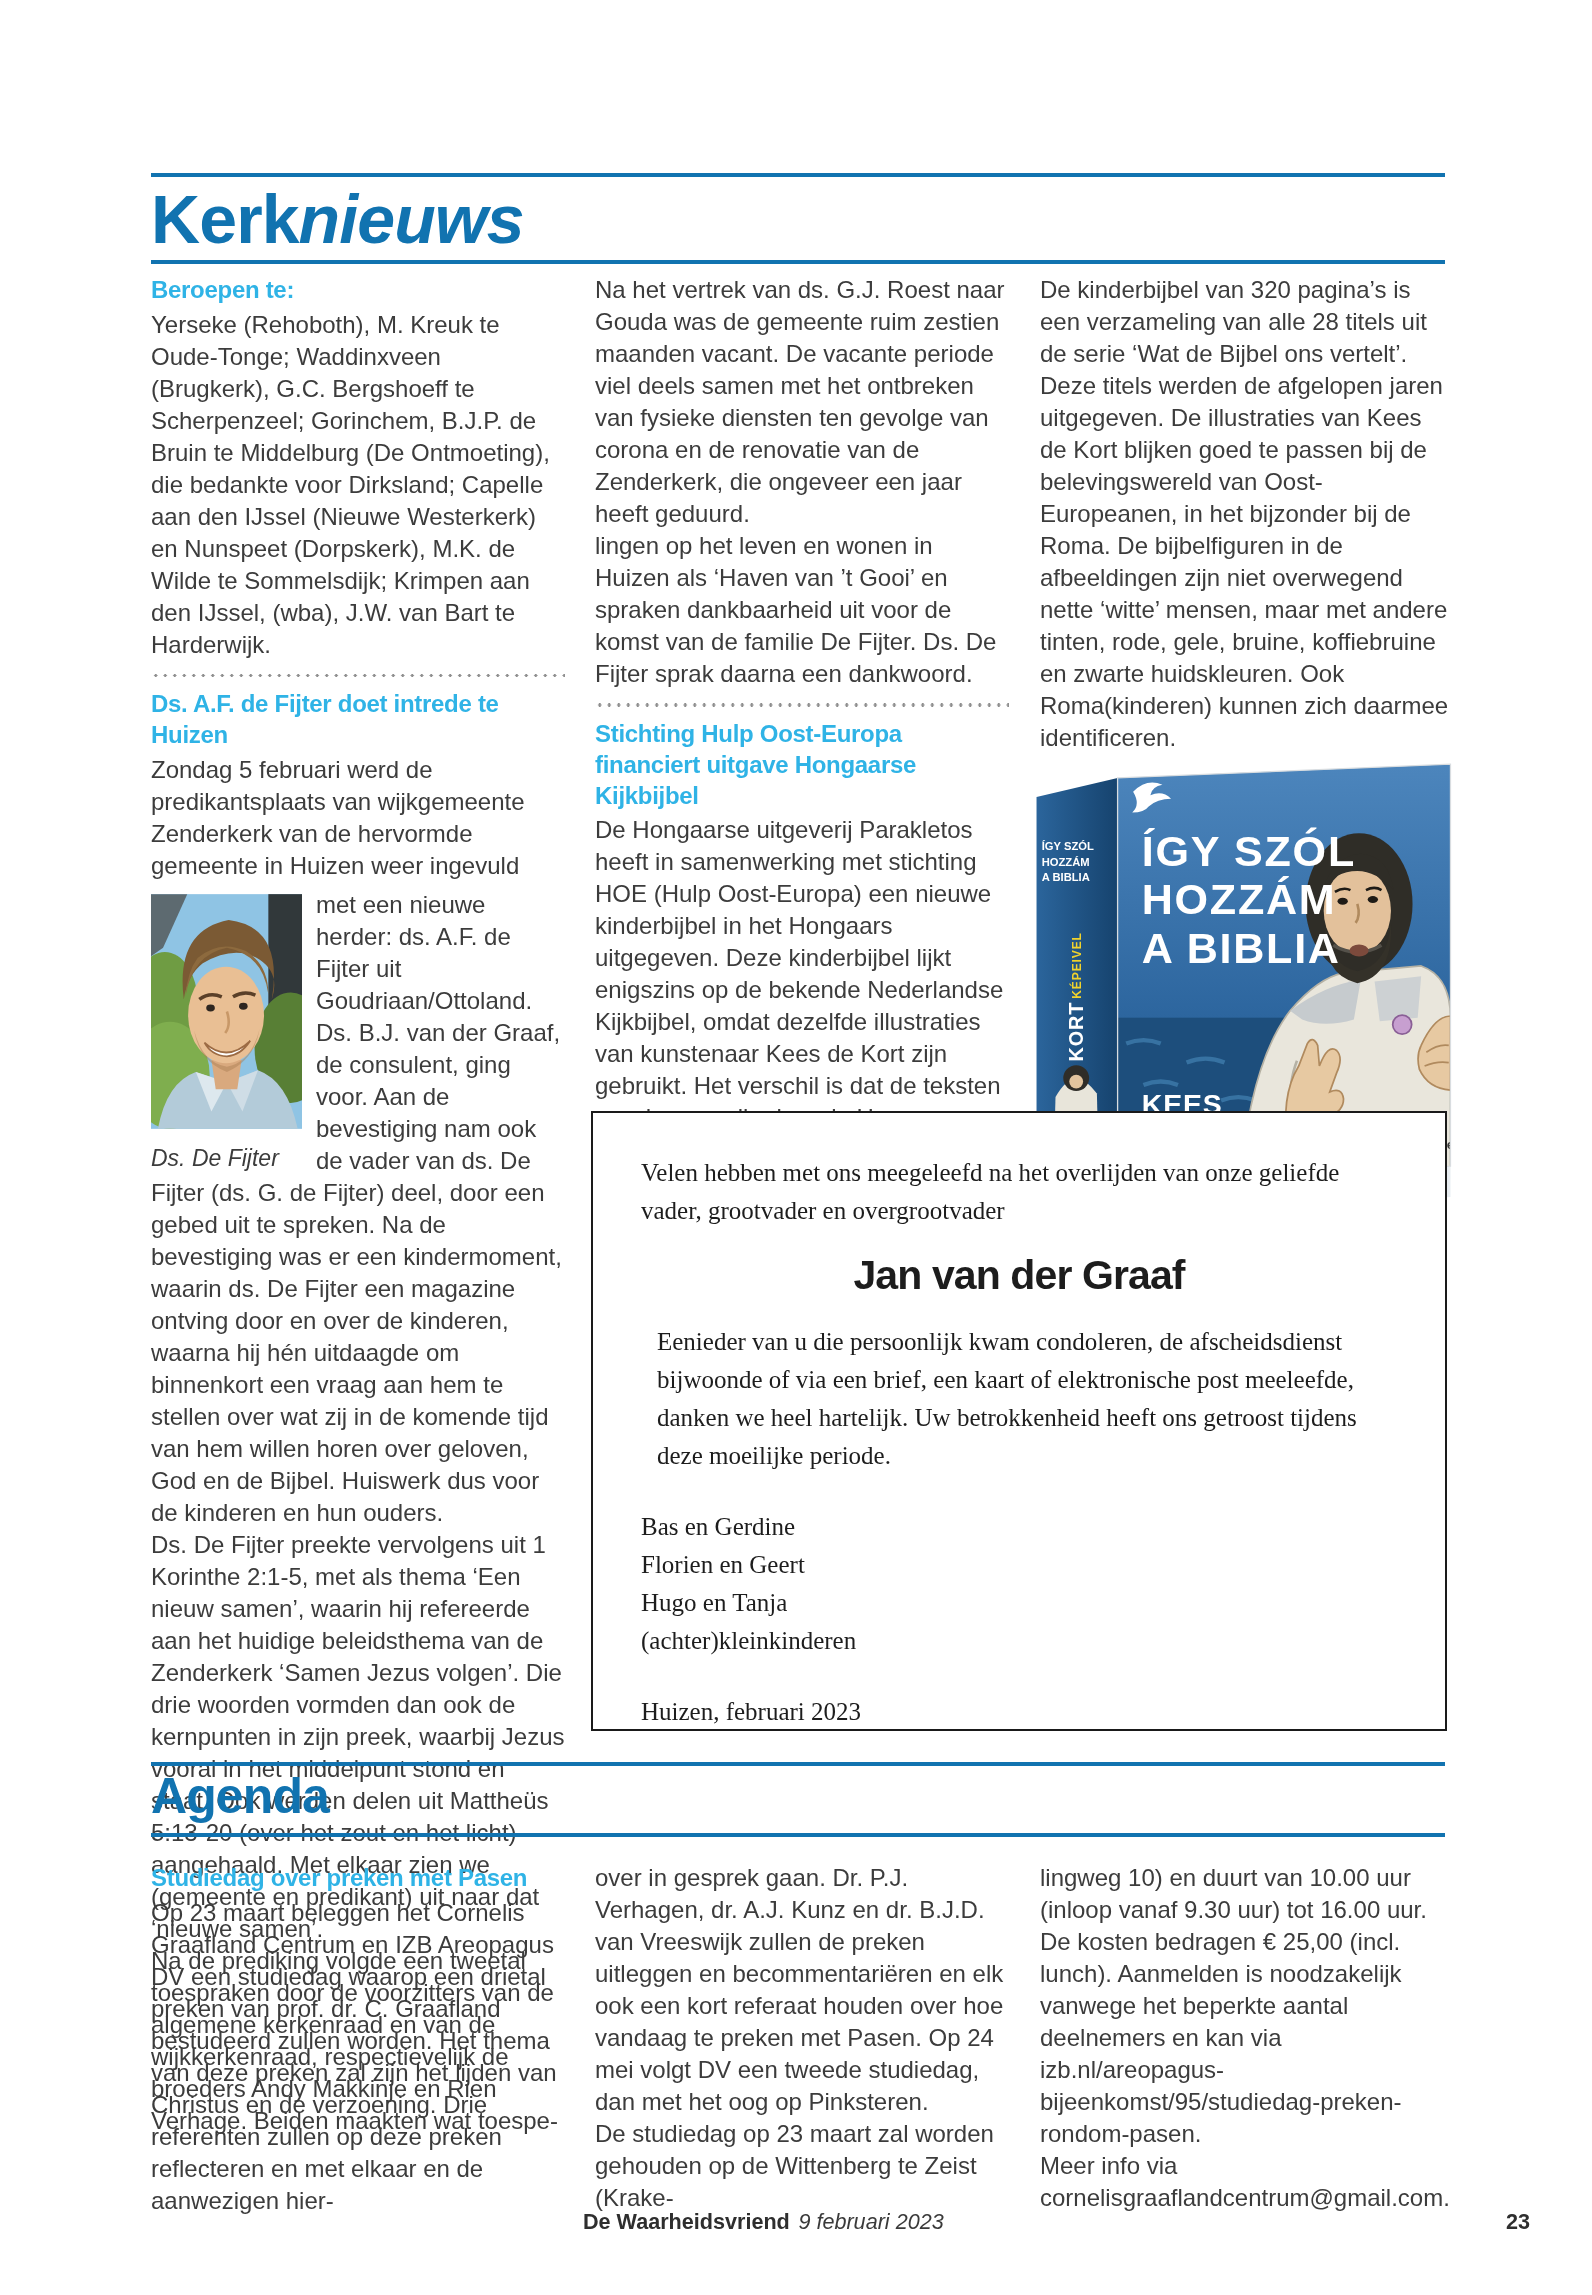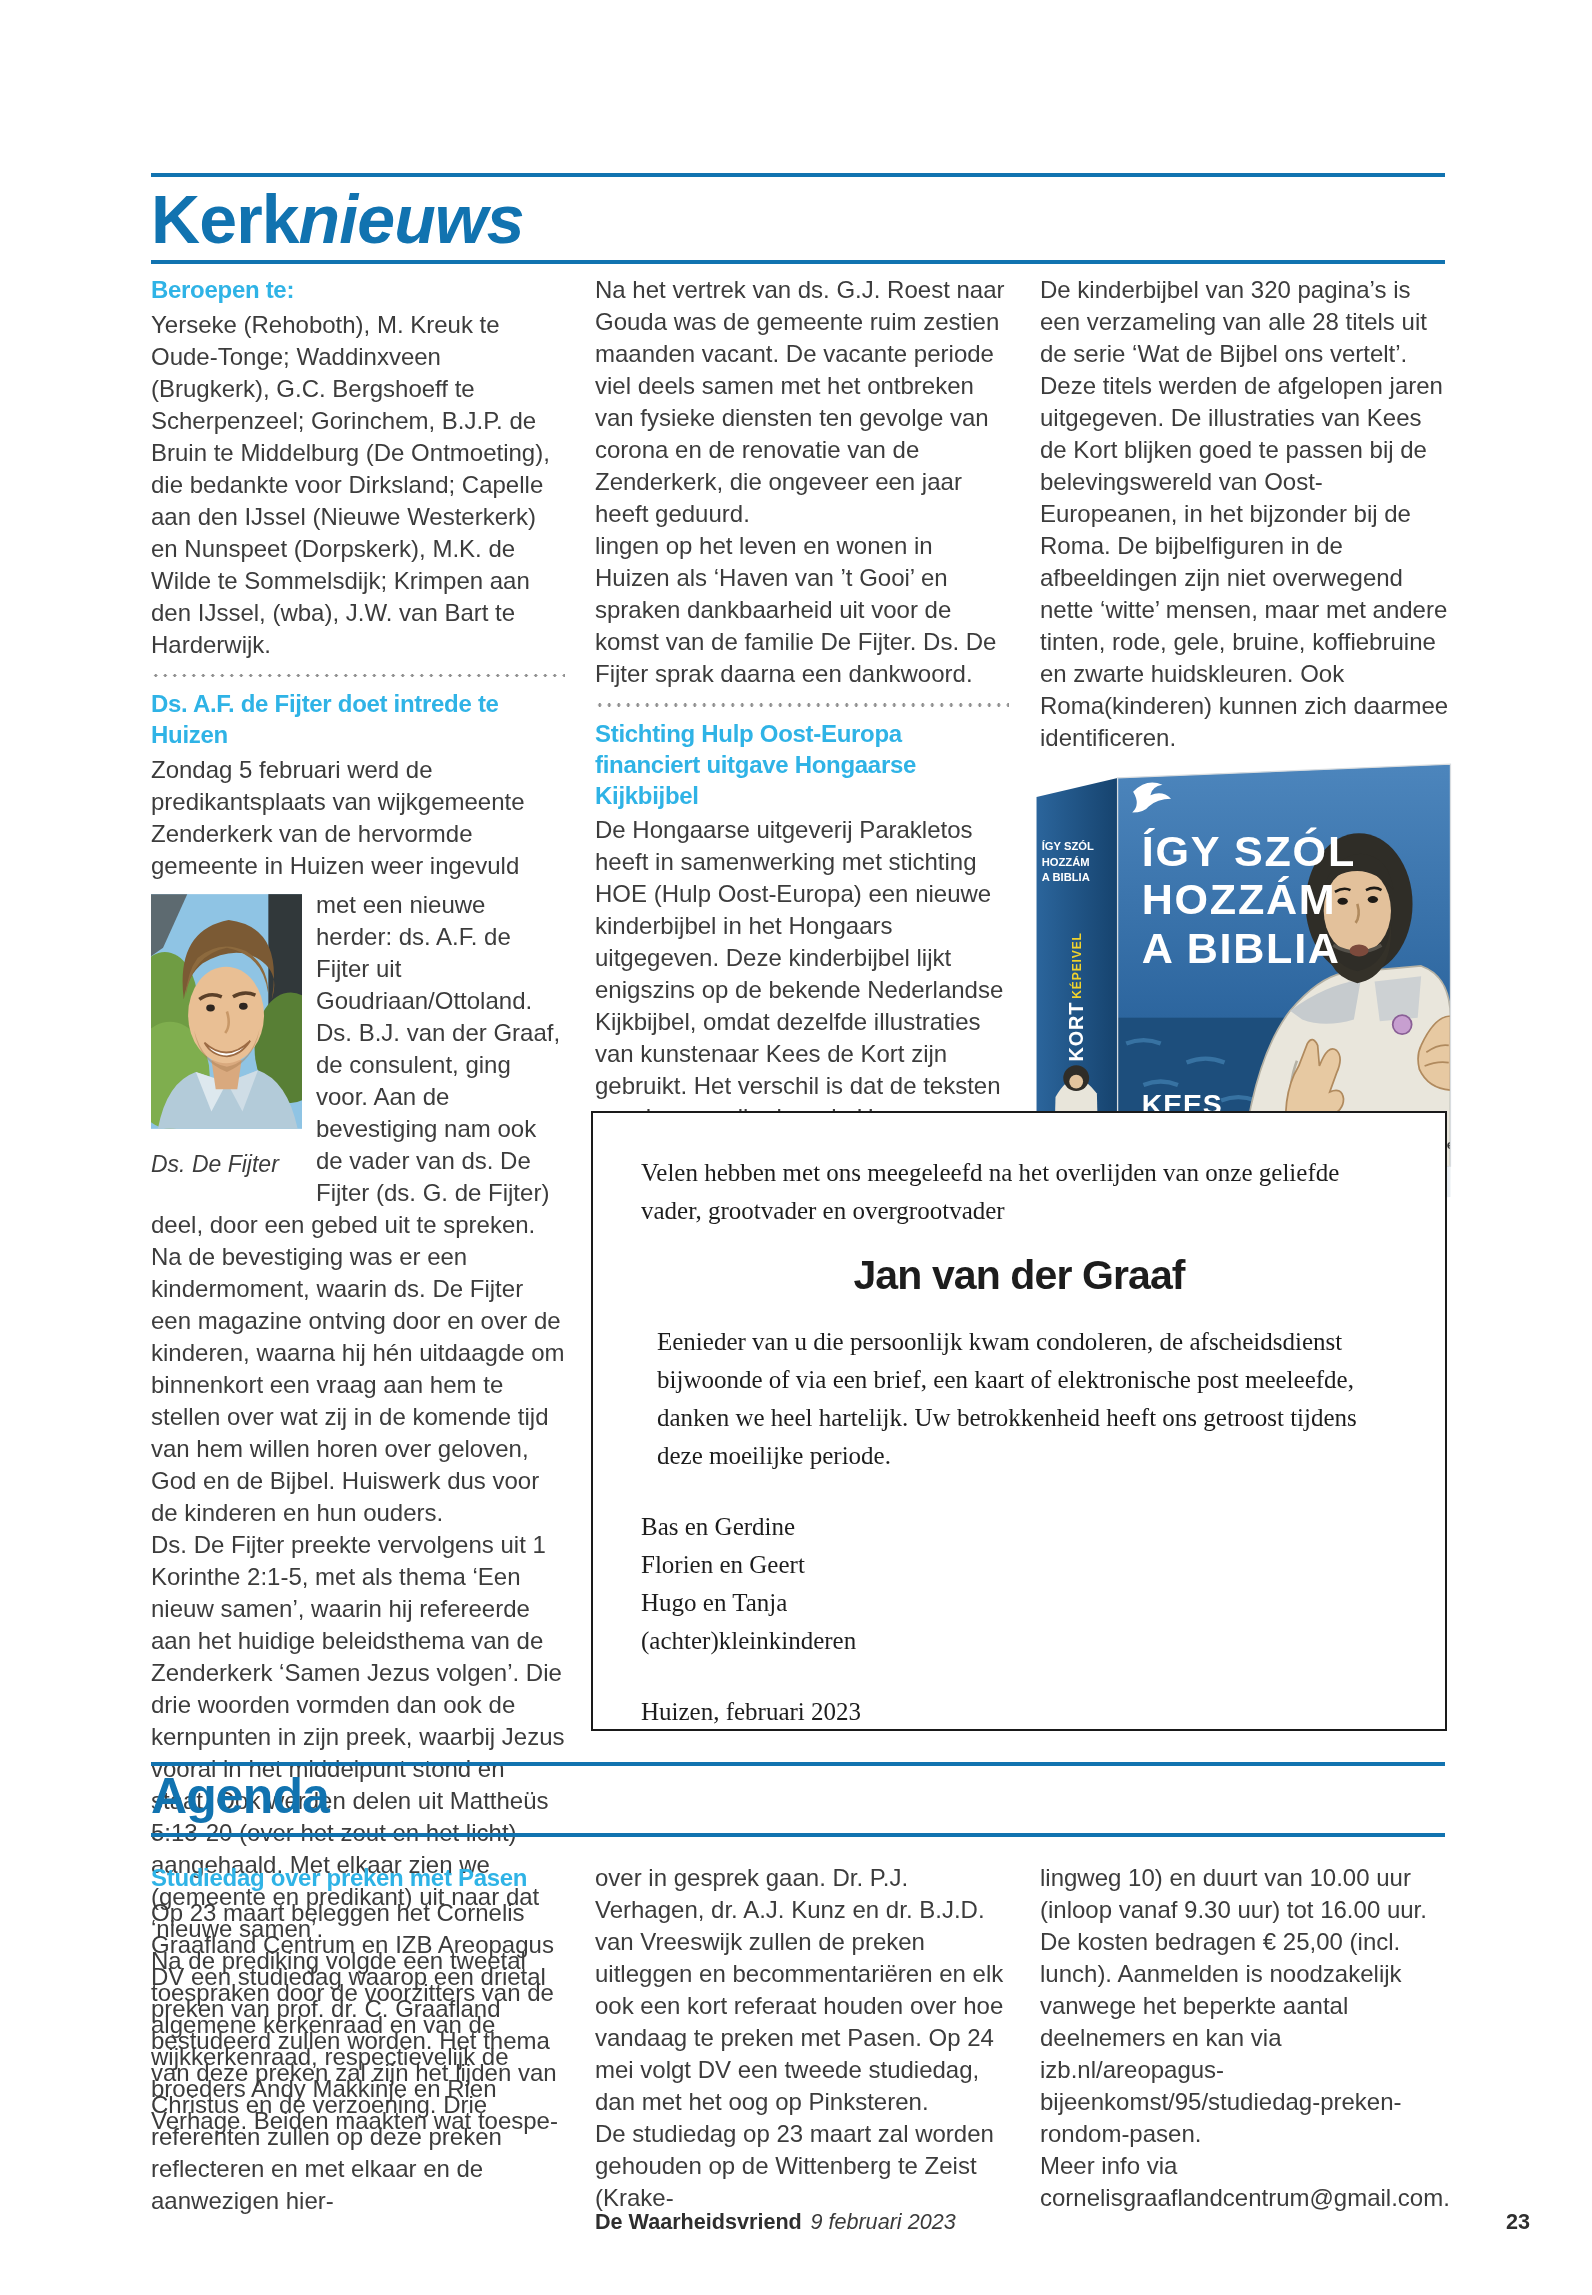--- a/index.html
+++ b/index.html
@@ -20,39 +20,39 @@
   .para{margin:0;}
   .sub{margin:0 0 3.5px 0;font-size:24px;line-height:31px;font-weight:700;
        color:#2fb3e6;letter-spacing:-0.3px;}
   .dots{height:3.5px;margin:13px 0 11.2px 0;
         background-image:radial-gradient(circle,#8f8f8f 1.4px,rgba(0,0,0,0) 1.6px);
         background-size:9.5px 3.5px;background-repeat:repeat-x;}
 
   .wrapblock{margin-top:7px;}
   .photo-float{float:left;width:151px;margin:5.2px 14px 3.5px 0;}
   .photo-float svg{display:block;}
-  .caption{display:block;font-style:italic;font-size:23px;color:#3c3c3c;margin-top:21px;line-height:28px;}
+  .caption{display:block;font-style:italic;font-size:23px;color:#3c3c3c;margin-top:15px;line-height:28px;}
 
   .bookwrap{margin:5.2px 0 0 -8.6px;}
 
   .obituary{position:absolute;left:591px;top:1111px;width:856px;height:620px;box-sizing:border-box;
             border:2.6px solid #1a1a1a;padding:41px 48px;background:#ffffff;
             font-family:"Liberation Serif",serif;color:#1d1d1d;font-size:25px;line-height:38px;}
   .ob-intro{margin:0;}
   .ob-name{margin:26px 0 29px 0;text-align:center;font-family:"Liberation Sans",sans-serif;
            font-weight:800;font-size:41px;letter-spacing:-0.9px;color:#1d1d1d;}
   .ob-body{margin:16px;}
   .ob-sign{margin-top:33px;}
   .ob-place{margin-top:33px;}
 
   .agenda-title{position:absolute;left:151px;top:1771px;margin:0;font-size:50px;line-height:1;
                 font-weight:800;color:#1173b0;letter-spacing:-0.9px;}
   .agenda-col{position:absolute;top:1862px;width:414px;font-size:24px;line-height:32px;}
 
-  .footer{position:absolute;left:595px;top:2209px;font-size:21.6px;color:#2e2e2e;text-align:center;}
+  .footer{position:absolute;left:583px;top:2209px;font-size:21.6px;color:#2e2e2e;text-align:center;}
   .footer .mag{font-weight:700;}
   .footer .date{font-style:italic;font-weight:400;margin-left:8.6px;color:#3a3a3a;}
   .pagenum{position:absolute;right:62px;top:2209px;font-size:21.6px;font-weight:700;color:#2e2e2e;}
 
   svg text{font-family:"Liberation Sans",sans-serif;}
   .bk-title{font-size:50px;font-weight:800;fill:#ffffff;letter-spacing:2px;}
   .bk-author{font-size:33px;font-weight:800;fill:#ffffff;letter-spacing:1px;}
   .bk-kep{font-size:20px;font-weight:700;fill:#f0d22c;letter-spacing:1px;}
   .bk-pub{font-size:15px;font-weight:700;fill:#3a3a3a;}
   .sp-t{font-size:13px;font-weight:700;fill:#ffffff;}

